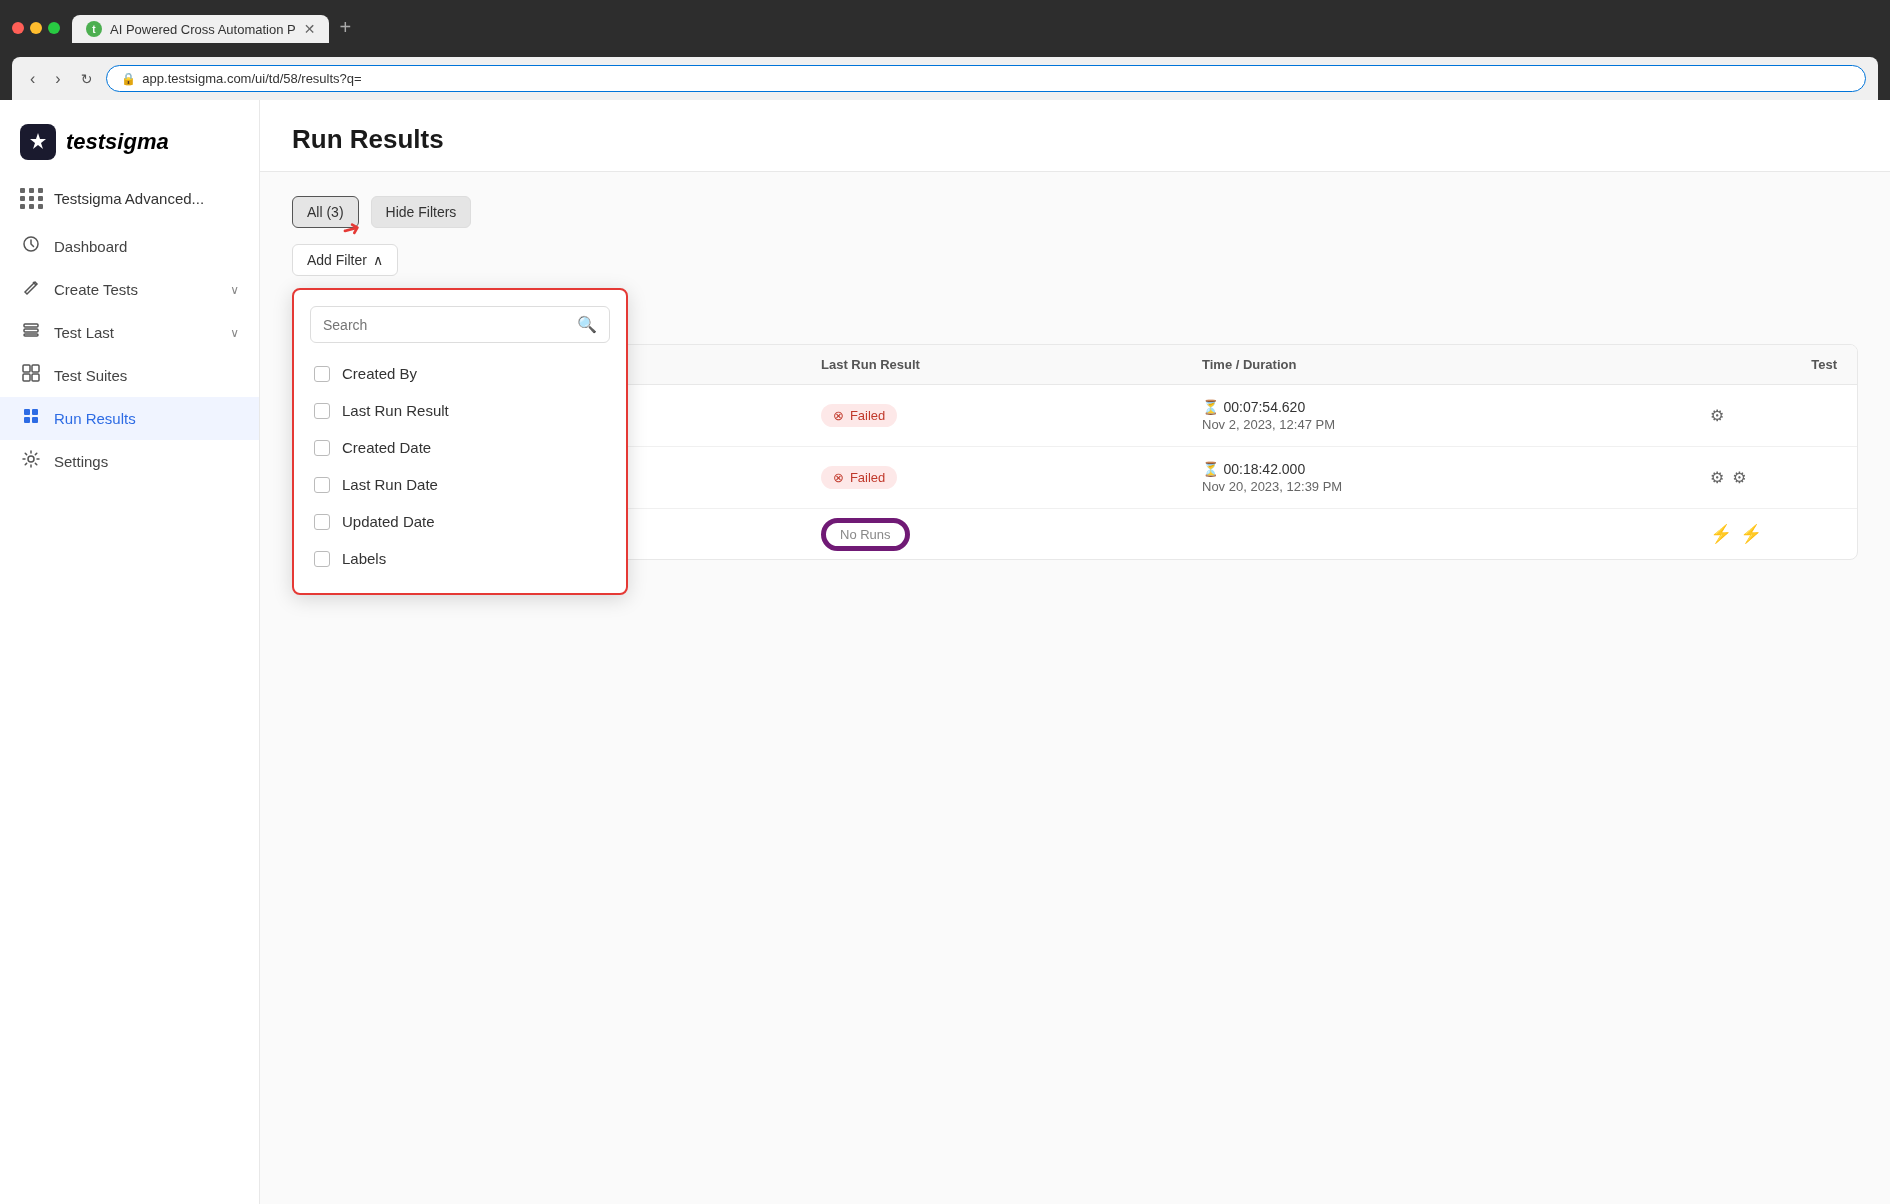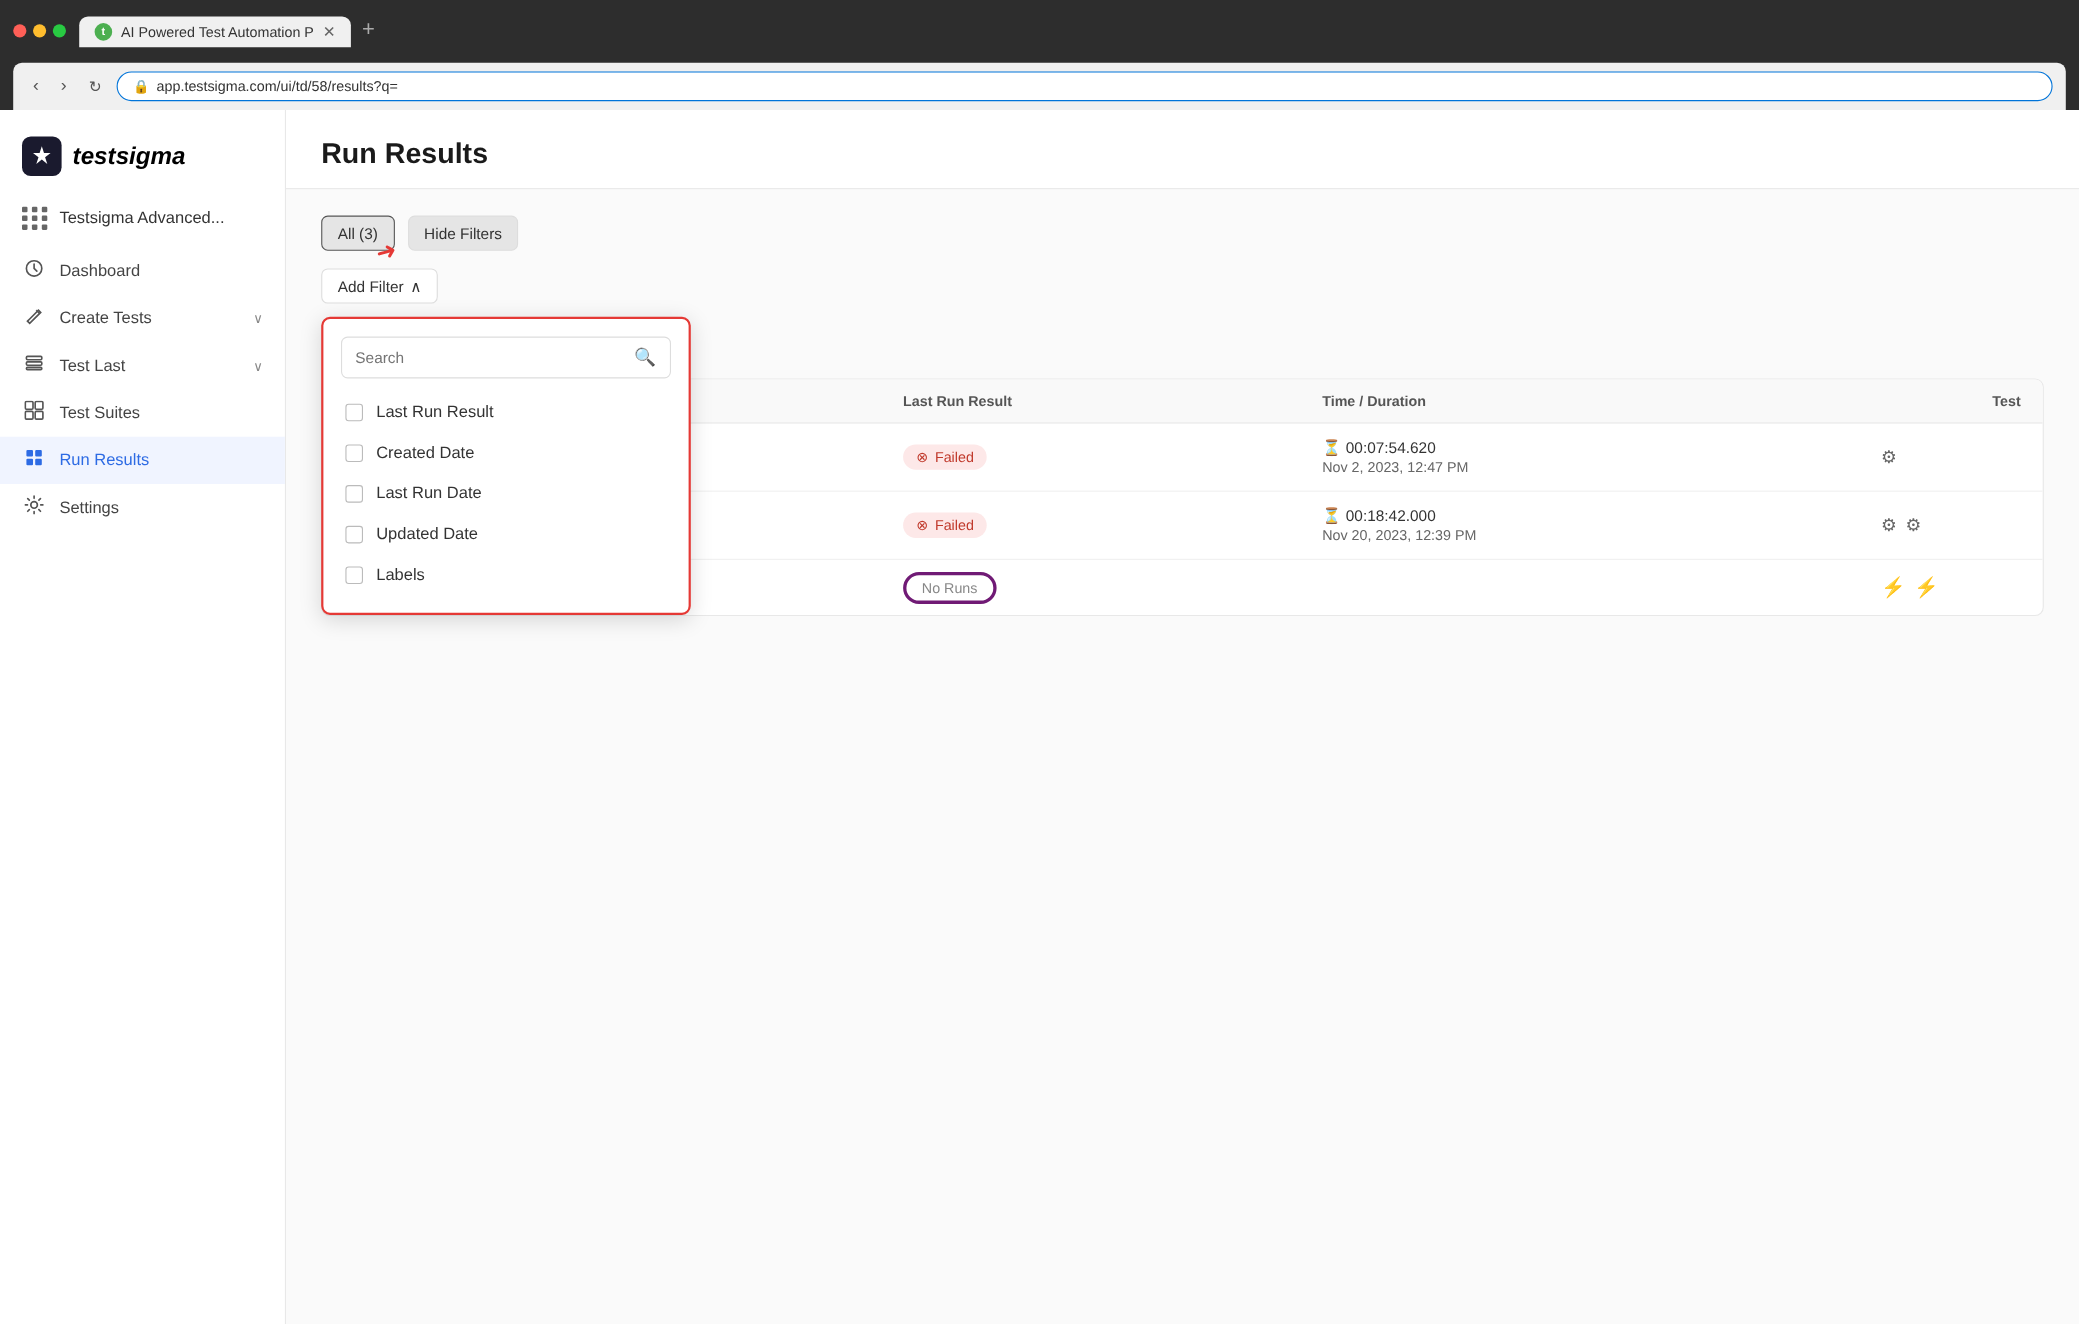--- a/index.html
+++ b/index.html
@@ -66,42 +66,42 @@
     .results-table { background: white; border-radius: 8px; border: 1px solid #e8e8e8; overflow: hidden; margin-top: 16px; }
     .table-header { display: flex; align-items: center; padding: 12px 20px; background: #f9f9f9; border-bottom: 1px solid #e8e8e8; font-weight: 600; font-size: 13px; color: #555; }
     .col-name { flex: 2; }
     .col-result { flex: 1.5; }
     .col-time { flex: 2; }
     .col-test { flex: 0.5; text-align: right; }
     .table-row { display: flex; align-items: center; padding: 14px 20px; border-bottom: 1px solid #f0f0f0; font-size: 14px; color: #333; }
     .table-row:last-child { border-bottom: none; }
     .failed-badge { background: #fde8e8; color: #c0392b; border-radius: 20px; padding: 4px 12px; font-size: 13px; display: inline-flex; align-items: center; gap: 6px; }
     .failed-icon { color: #c0392b; }
-    .no-runs-badge { background: white; border: 3px solid #701a75; border-radius: 20px; padding: 4px 14px; font-size: 13px; color: #888; }
+    .no-runs-badge { background: white; border: 5px solid #701a75; border-radius: 20px; padding: 4px 14px; font-size: 13px; color: #888; }
     .time-info { display: flex; flex-direction: column; gap: 2px; }
     .time-duration { font-weight: 500; display: flex; align-items: center; gap: 4px; }
     .time-date { color: #666; font-size: 13px; }
     .gear-icon { color: #666; font-size: 16px; cursor: pointer; }
     .lightning-icon { color: #e74c3c; font-size: 18px; cursor: pointer; }
     .row-actions { display: flex; gap: 8px; }
   </style>
 </head>
 <body>
 
 <div class="browser-chrome">
   <div style="display:flex; align-items:center; gap:12px; padding: 4px 0 8px;">
     <div class="tab-dots">
       <div class="tab-dot dot-red"></div>
       <div class="tab-dot dot-yellow"></div>
       <div class="tab-dot dot-green"></div>
     </div>
     <div class="browser-tabs" style="flex:1;">
       <div class="browser-tab">
         <div class="tab-icon">t</div>
-        <span>AI Powered Test Automation P</span>
+        <span>AI Powered Cross Automation P</span>
         <span class="tab-close">✕</span>
       </div>
       <div class="new-tab-btn">+</div>
     </div>
   </div>
   <div class="browser-toolbar">
     <div class="nav-btns">
       <button class="nav-btn">‹</button>
       <button class="nav-btn">›</button>
       <button class="nav-btn refresh-btn">↻</button>
@@ -232,20 +232,24 @@
 
         
         <div class="filter-dropdown" style="top:44px; left:0; width:336px;">
           <div class="filter-search">
             <input type="text" style="border: none; outline: none; flex: 1 1 0%; font-size: 14px; color: rgb(153, 153, 153);" placeholder="Search">
             <span class="search-icon">🔍</span>
           </div>
 
           <div class="filter-option">
             <div class="checkbox"></div>
+            <span>Created By</span>
+          </div>
+          <div class="filter-option">
+            <div class="checkbox"></div>
             <span>Last Run Result</span>
           </div>
           <div class="filter-option">
             <div class="checkbox"></div>
             <span>Created Date</span>
           </div>
           <div class="filter-option">
             <div class="checkbox"></div>
             <span>Last Run Date</span>
           </div>

